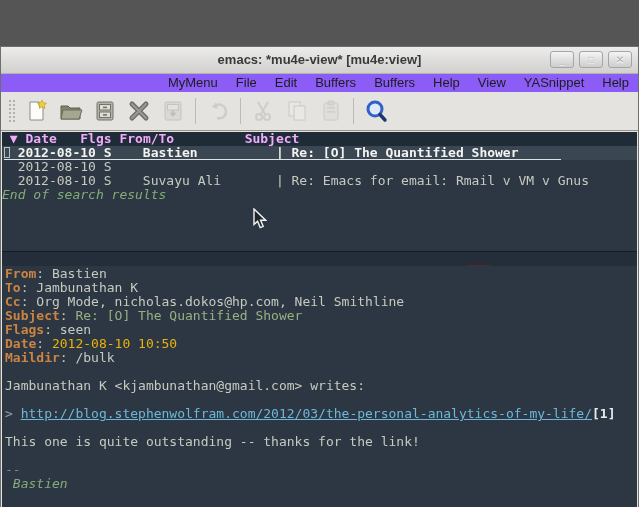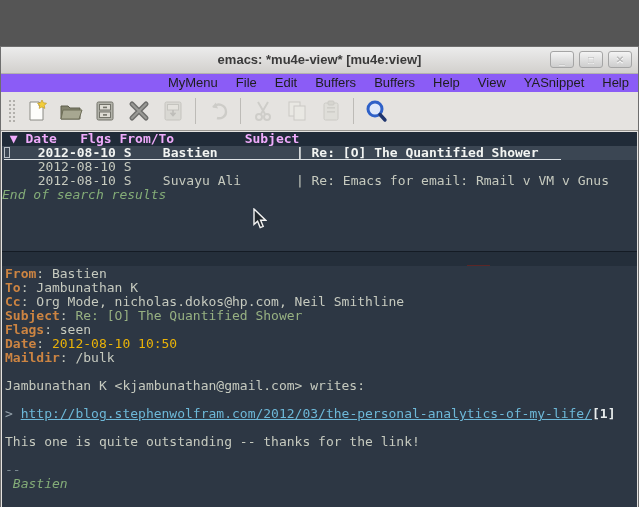--- a/index.html
+++ b/index.html
@@ -27,21 +27,21 @@
   .tbtn{width:34px;height:30px;display:flex;align-items:center;justify-content:center;}
   .tbtn.disabled{opacity:.42;}
   .tsep{width:1px;height:26px;background:#bdbbb7;margin:0 5px;}
   
   .content{position:absolute;left:1px;right:1px;top:85px;bottom:1px;background:#2d3744;
            font-family:"DejaVu Sans Mono",monospace;font-size:13px;line-height:14px;
            color:#c6cabf;display:flex;flex-direction:column;overflow:hidden;}
   .headers{height:119px;position:relative;overflow:hidden;}
   .hline{height:14px;white-space:pre;overflow:hidden;}
   .header-line{background:#202b38;color:#f0abfc;font-weight:bold;}
-  .hrow{display:flex;padding-left:20px;}
+  .hrow{display:flex;}
   .hrow span{white-space:pre;overflow:hidden;flex:none;}
   .c-ind{width:2ch;} .c-date{width:11ch;} .c-flg{width:5ch;} .c-from{width:17ch;}
   .c-subj{flex:1 1 auto !important;}
   .hrow.sel{background:#3b4653;color:#f2f4f2;font-weight:bold;position:relative;}
   .hrow.sel::after{content:"";position:absolute;left:2px;right:76px;bottom:0;height:1px;
                    background:#dde2e5;}
   .end-marker{color:#84ad78;font-style:italic;white-space:pre;}
   .hollow-cursor{position:absolute;left:2px;top:15px;width:6px;height:11px;
                  border:1px solid #b9c0c6;}
   

